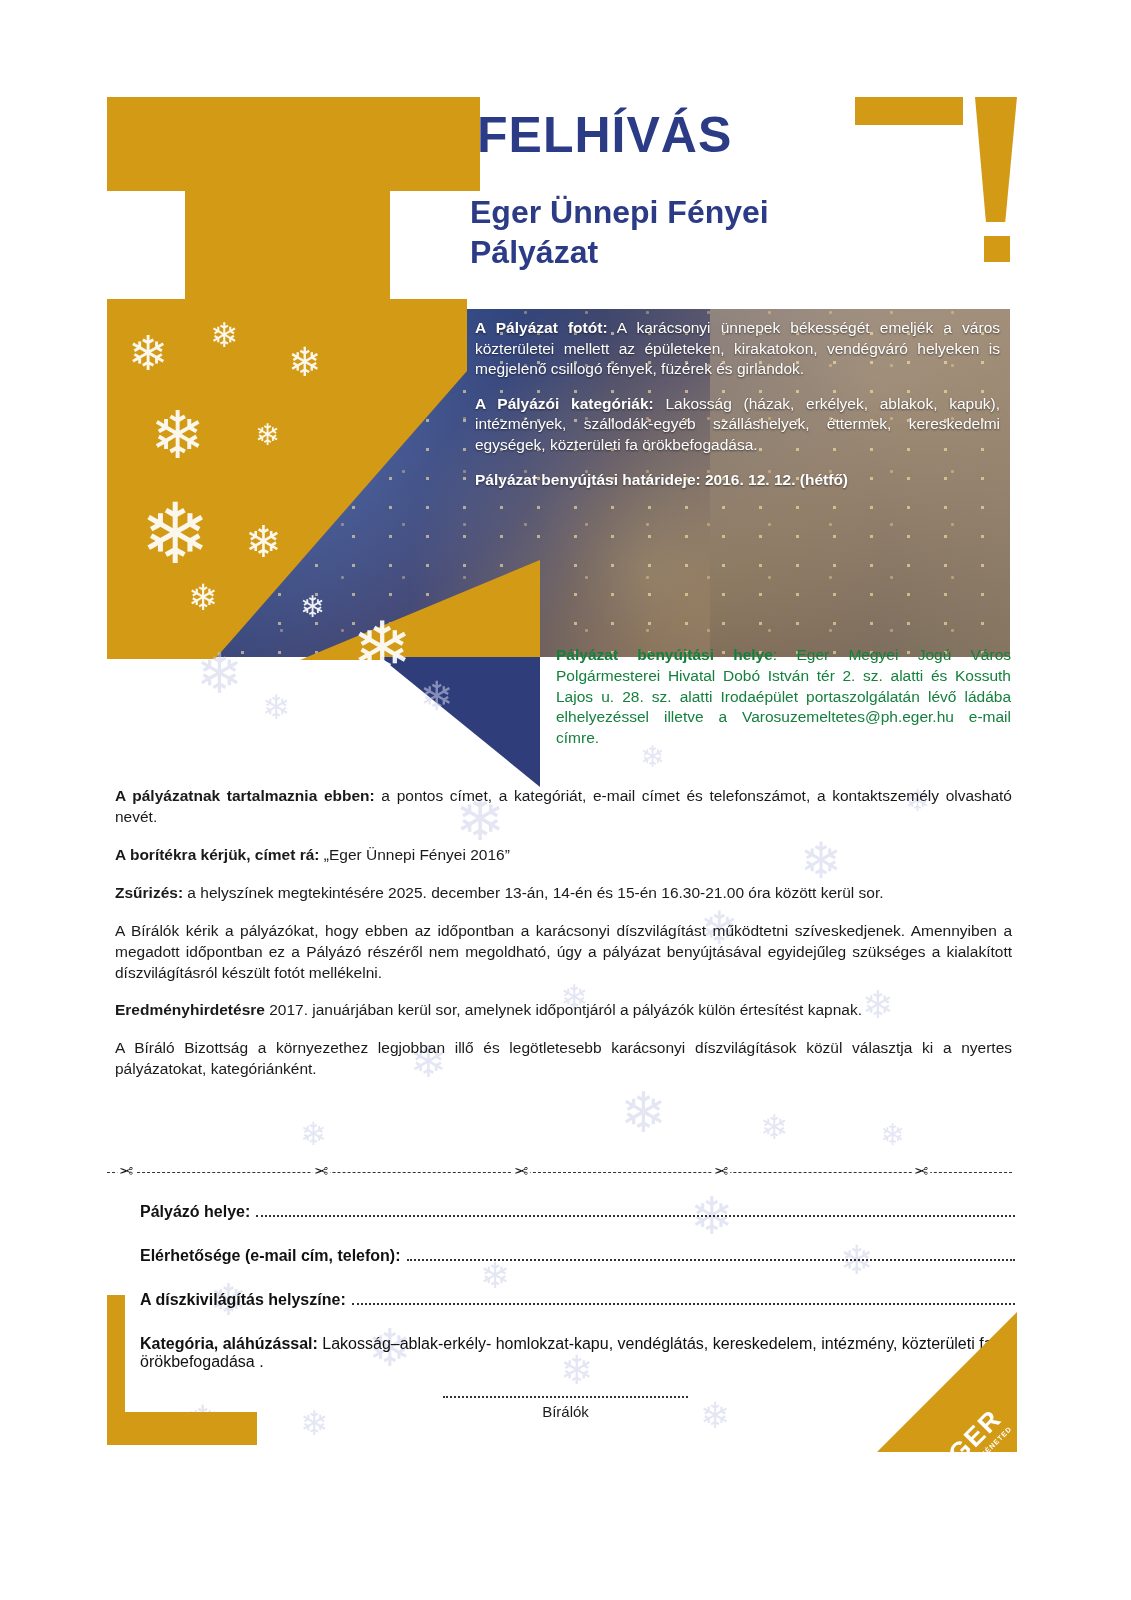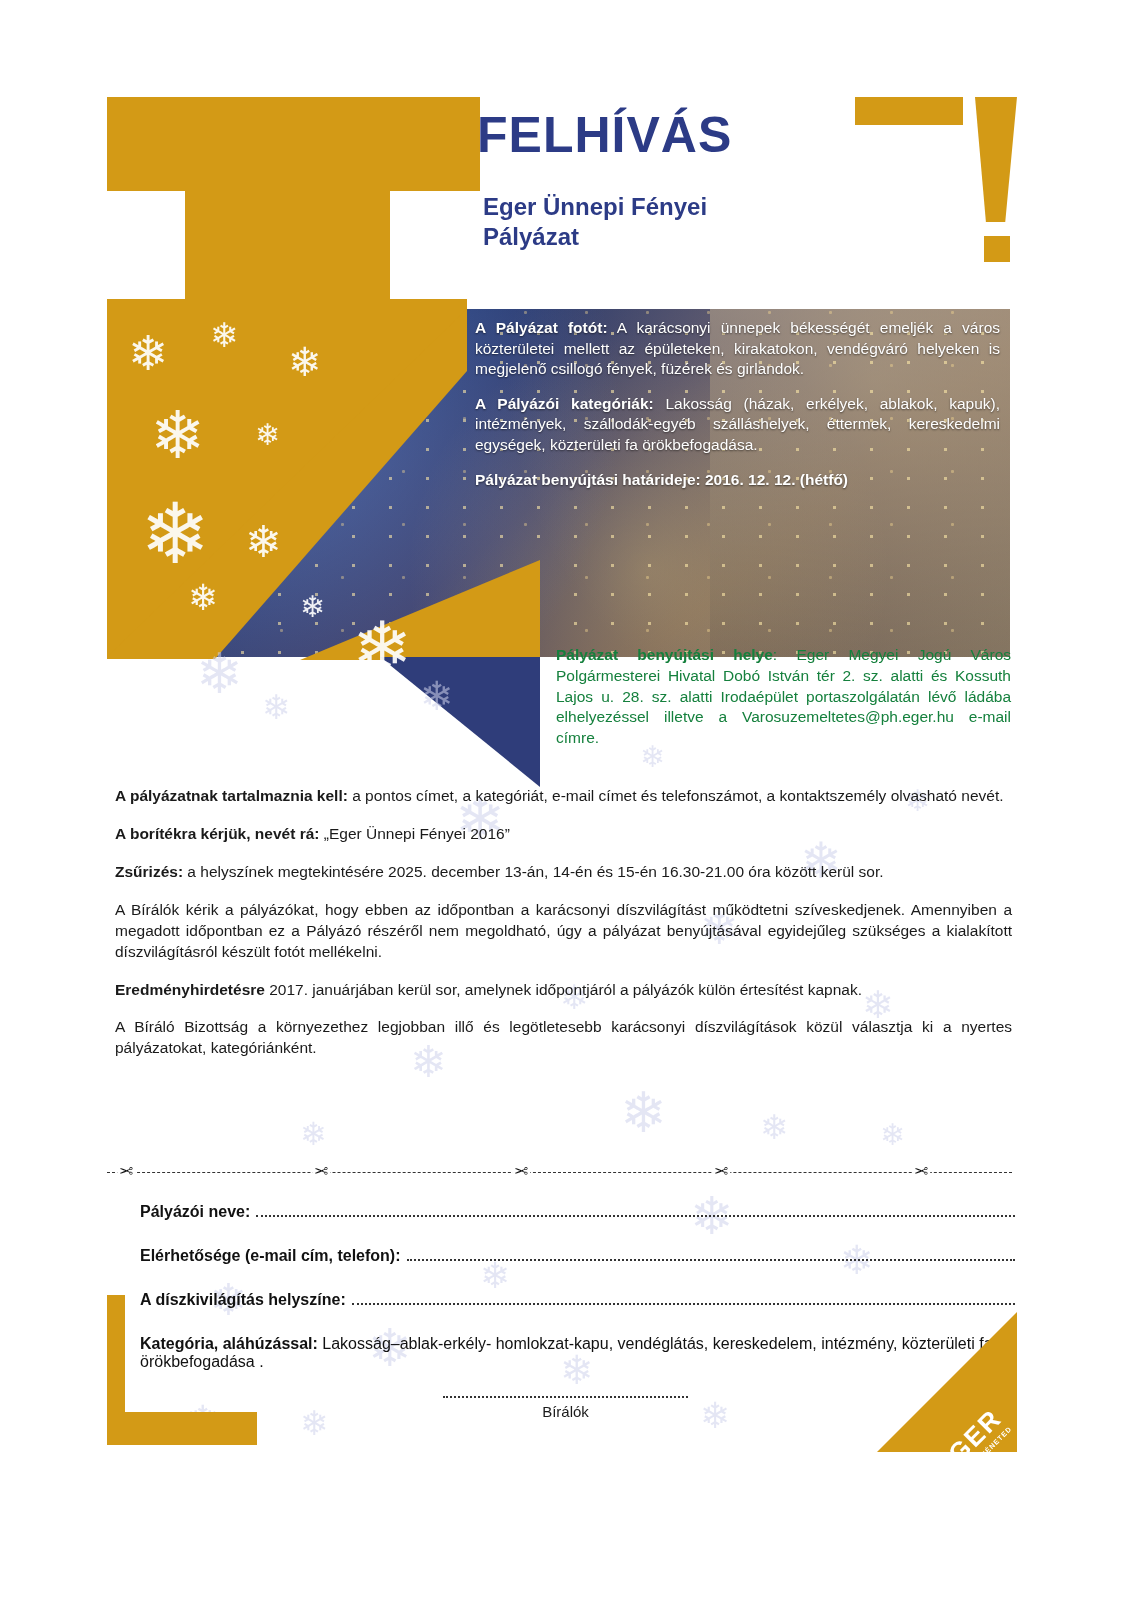--- a/index.html
+++ b/index.html
@@ -195,23 +195,23 @@
   .title-main {
     position: absolute;
     left: 477px; top: 106px;
     font-size: 50px;
     font-weight: bold;
     color: #2c3b86;
     letter-spacing: 1px;
   }
   .title-sub {
     position: absolute;
-    left: 483px; top: 192px;
+    left: 470px; top: 192px;
     width: 480px;
-    font-size: 24px;
+    font-size: 32px;
     font-weight: bold;
     color: #2c3b86;
     line-height: 1.25;
   }
 
   
   .cutline {
     position: absolute;
     left: 107px; top: 1163px;
     width: 905px;
@@ -337,24 +337,24 @@
       <b>Pályázat benyújtási határideje: 2016. 12. 12. (hétfő)</b>
     </p>
   </div>
 
   <div class="addr-block">
     <b>Pályázat benyújtási helye</b><span>: Eger Megyei Jogú Város Polgármesterei Hivatal Dobó István tér 2. sz. alatti és Kossuth Lajos u. 28. sz. alatti Irodaépület portaszolgálatán lévő ládába elhelyezéssel illetve a Varosuzemeltetes@ph.eger.hu e-mail címre.</span>
   </div>
 
   <div class="body">
     <p>
-      <b>A pályázatnak tartalmaznia kell:</b><span> a pontos címet, a kategóriát, e-mail címet és telefonszámot, a kontaktszemély olvasható nevét.</span>
-    </p>
-    <p>
-      <b>A borítékra kérjük, nevét rá:</b><span> „Eger Ünnepi Fényei 2016”</span>
+      <b>A pályázatnak tartalmaznia ebben:</b><span> a pontos címet, a kategóriát, e-mail címet és telefonszámot, a kontaktszemély olvasható nevét.</span>
+    </p>
+    <p>
+      <b>A borítékra kérjük, címet rá:</b><span> „Eger Ünnepi Fényei 2016”</span>
     </p>
     <p>
       <b>Zsűrizés:</b><span> a helyszínek megtekintésére 2025. december 13-án, 14-én és 15-én 16.30-21.00 óra között kerül sor.</span>
     </p>
     <p>
       <span>A Bírálók kérik a pályázókat, hogy ebben az időpontban a karácsonyi díszvilágítást működtetni szíveskedjenek. Amennyiben a megadott időpontban ez a Pályázó részéről nem megoldható, úgy a pályázat benyújtásával egyidejűleg szükséges a kialakított díszvilágításról készült fotót mellékelni.</span>
     </p>
     <p>
       <b>Eredményhirdetésre</b><span> 2017. januárjában kerül sor, amelynek időpontjáról a pályázók külön értesítést kapnak.</span>
     </p>
@@ -367,21 +367,21 @@
     <div class="dash"></div>
     <span class="scissor" style="left:10px;">✂</span>
     <span class="scissor" style="left:205px;">✂</span>
     <span class="scissor" style="left:405px;">✂</span>
     <span class="scissor" style="left:605px;">✂</span>
     <span class="scissor" style="left:805px;">✂</span>
   </div>
 
   <div class="form">
     <div class="form-row">
-      <span class="lbl">Pályázói neve:</span>
+      <span class="lbl">Pályázó helye:</span>
       <span class="dots"></span>
     </div>
     <div class="form-row">
       <span class="lbl">Elérhetősége (e-mail cím, telefon):</span>
       <span class="dots"></span>
     </div>
     <div class="form-row">
       <span class="lbl">A díszkivilágítás helyszíne:</span>
       <span class="dots"></span>
     </div>

